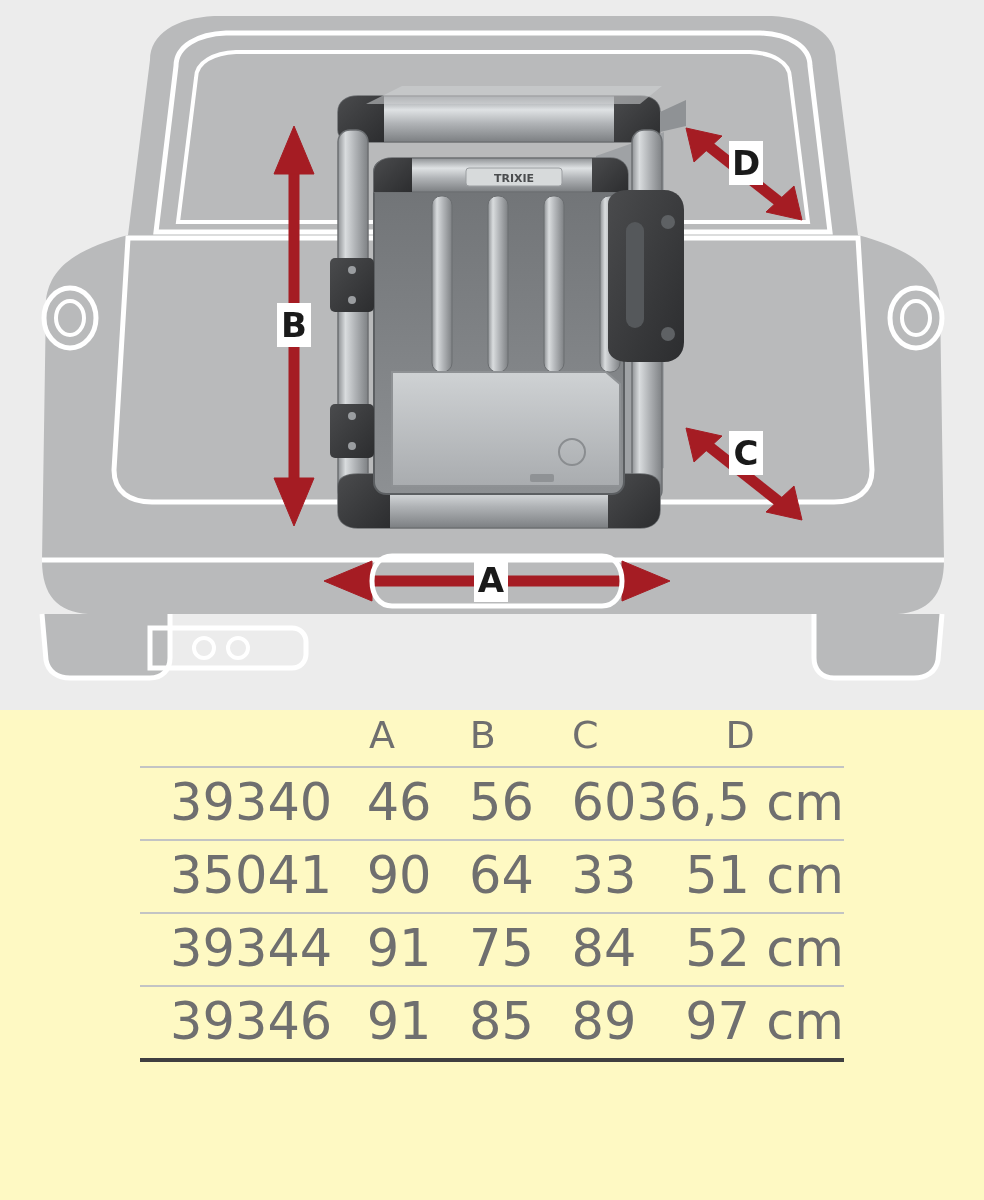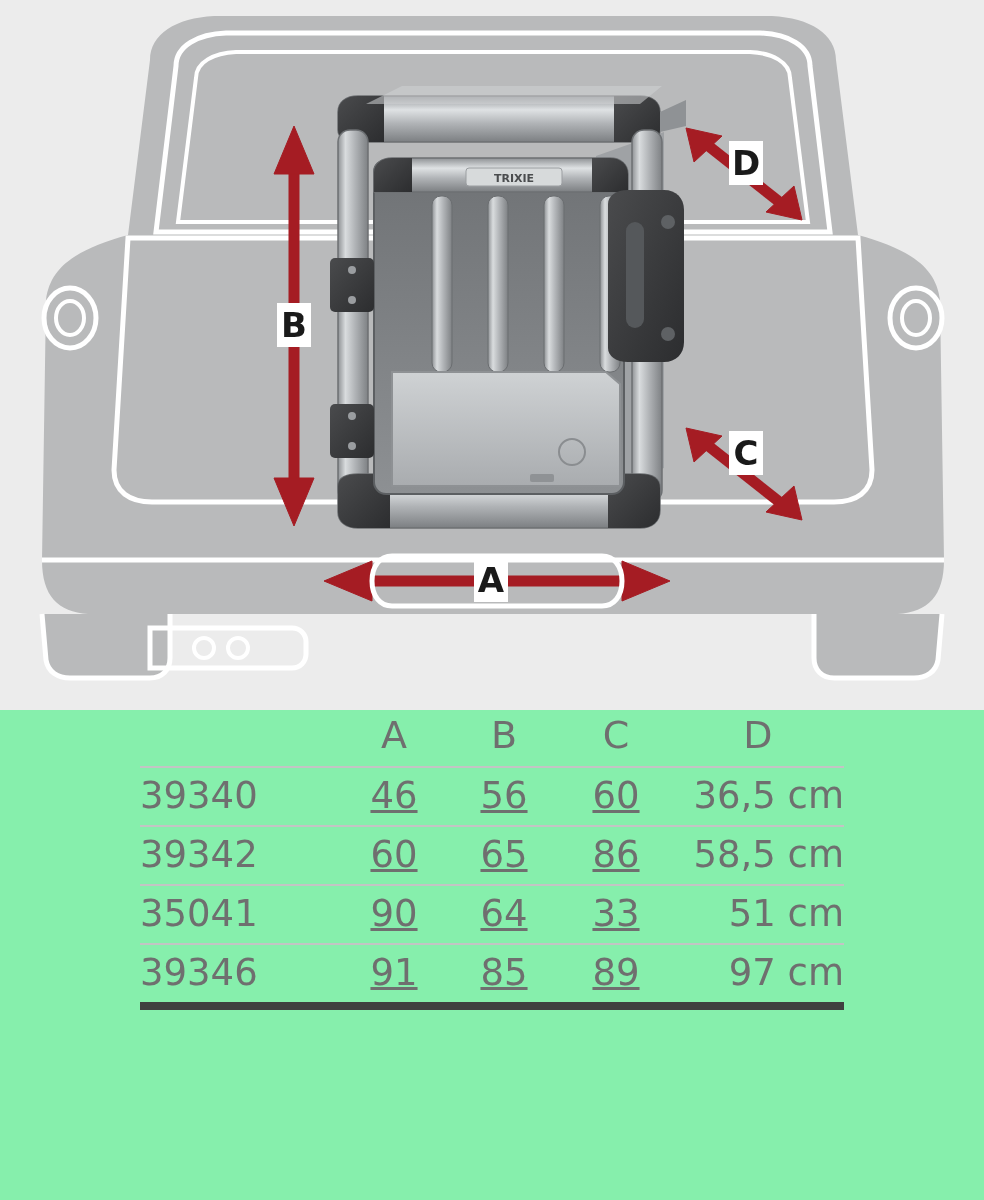--- a/index.html
+++ b/index.html
@@ -11,21 +11,21 @@
     width: 984px;
     height: 1200px;
     font-family: "DejaVu Sans", sans-serif;
     overflow: hidden;
     position: relative;
   }
   .page {
     position: relative;
     width: 984px;
     height: 1200px;
-    background: #86efac;
+    background: #fef9c3;
   }
 
   
   .illustration {
     position: absolute;
     left: 0;
     top: 0;
     width: 984px;
     height: 710px;
   }
@@ -62,50 +62,51 @@
   }
   table.dims {
     border-collapse: collapse;
     width: 704px;
     font-family: "DejaVu Sans", sans-serif;
     color: #6b6b6b;
   }
   table.dims th,
   table.dims td {
     font-weight: 400;
-    font-size: 37px;
+    font-size: 51px;
     line-height: 1;
     padding: 9px 0 11px 0;
+    text-align: right;
     color: #6f6f6f;
     border-bottom: 2px solid #c3c4c4;
     white-space: nowrap;
   }
   table.dims thead th {
     font-size: 38px;
     padding-top: 4px;
     padding-bottom: 12px;
     text-align: center;
     color: #6f6f6f;
   }
   table.dims thead th.blank {
     border-bottom: 2px solid #c3c4c4;
   }
   table.dims tbody tr:last-child td {
-    border-bottom: 8px solid #404040;
+    border-bottom: 4px solid #404040;
   }
   td.code {
     text-align: left;
     padding-left: 4px;
   }
   col.c-code { width: 200px; }
   col.c-a    { width: 108px; }
   col.c-b    { width: 112px; }
   col.c-c    { width: 112px; }
   col.c-d    { width: 172px; }
-  td.val { text-align: center; text-decoration: underline; }
+  td.val { text-align: center; }
   td.val-d { text-align: right; padding-right: 4px; }
 </style>
 </head>
 <body>
 
 <div class="page">
 
   <div class="illustration">
     <svg width="984" height="710" viewBox="0 0 984 710" xmlns="http://www.w3.org/2000/svg">
       <defs>
@@ -299,34 +300,34 @@
       </thead>
       <tbody>
         <tr>
           <td class="code">39340</td>
           <td class="val">46</td>
           <td class="val">56</td>
           <td class="val">60</td>
           <td class="val-d">36,5 cm</td>
         </tr>
         <tr>
-          <td class="code">39342</td>
-          <td class="val">60</td>
-          <td class="val">65</td>
-          <td class="val">86</td>
-          <td class="val-d">58,5 cm</td>
-        </tr>
-        <tr>
           <td class="code">35041</td>
           <td class="val">90</td>
           <td class="val">64</td>
           <td class="val">33</td>
           <td class="val-d">51 cm</td>
         </tr>
         <tr>
+          <td class="code">39344</td>
+          <td class="val">91</td>
+          <td class="val">75</td>
+          <td class="val">84</td>
+          <td class="val-d">52 cm</td>
+        </tr>
+        <tr>
           <td class="code">39346</td>
           <td class="val">91</td>
           <td class="val">85</td>
           <td class="val">89</td>
           <td class="val-d">97 cm</td>
         </tr>
       </tbody>
     </table>
   </div>
 

